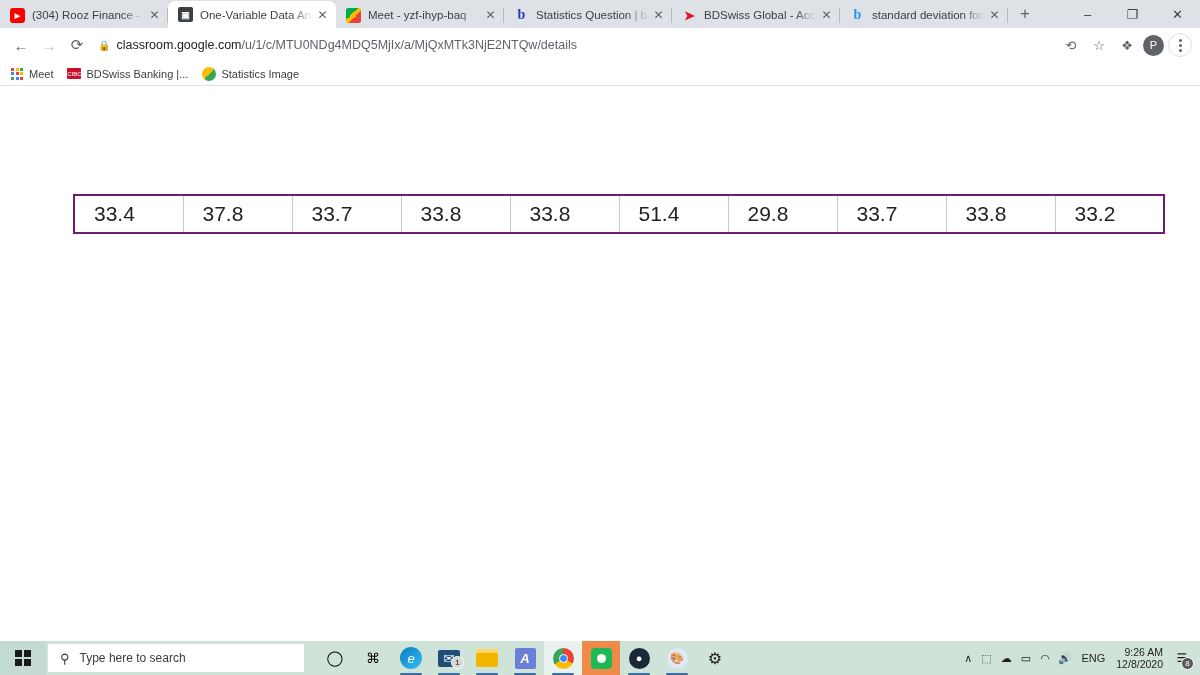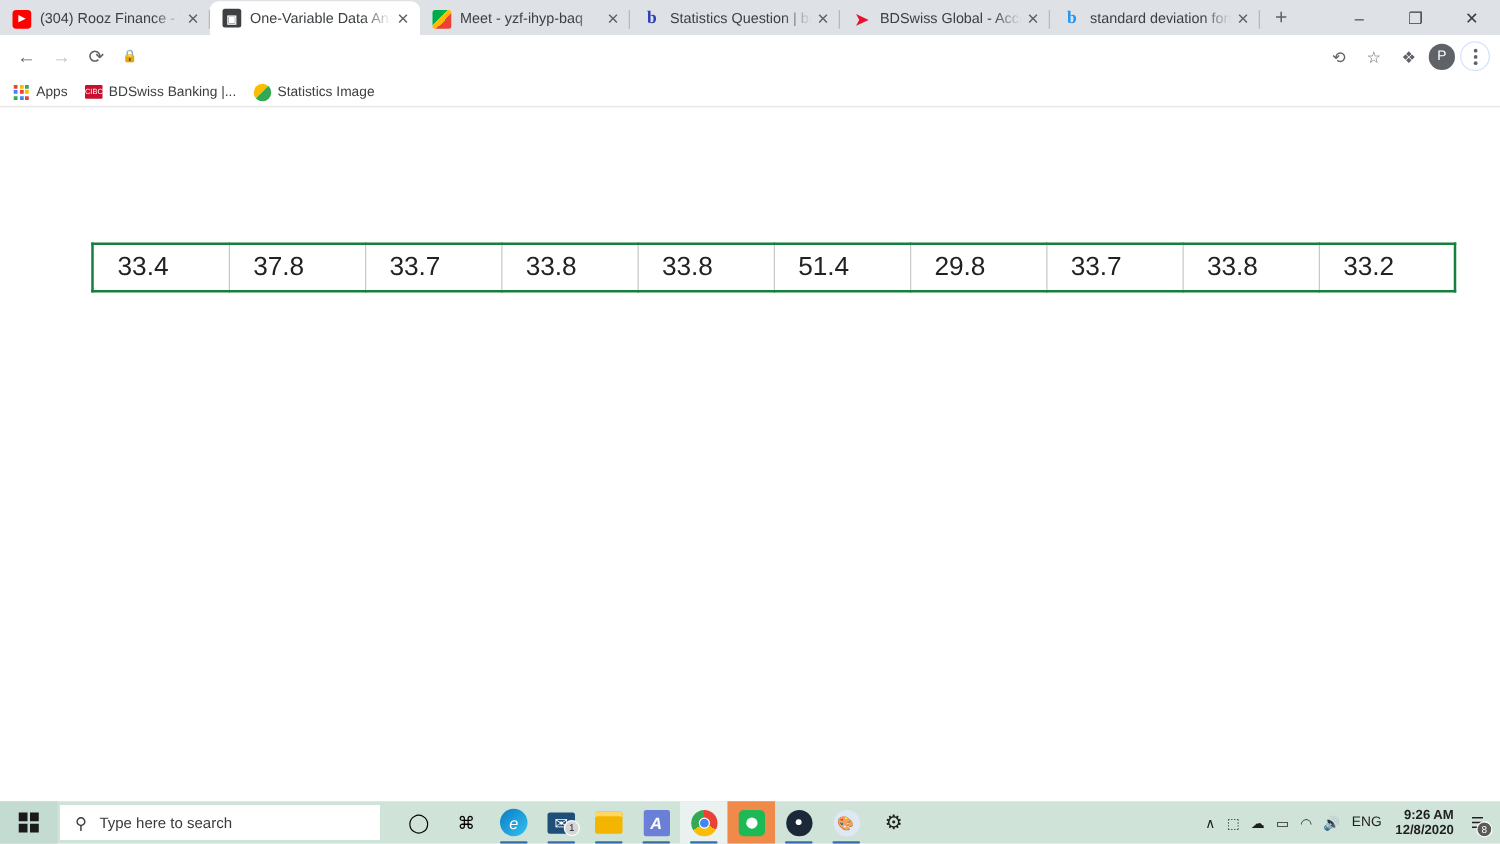--- a/index.html
+++ b/index.html
@@ -114,21 +114,21 @@
   .apps-grid i { width: 3px; height: 3px; background: #5f6368; display: block; }
   .fav-cibc { background: #c8102e; color: #fff; font-size: 6px;
     border-radius: 1px; width: 14px; height: 11px; }
   .fav-photos { background: linear-gradient(135deg,#fbbc04 0 50%,#34a853 50% 100%);
     border-radius: 50%; }
 
   
   .page { flex: 1 1 auto; background: #fff; position: relative; }
   .data-table {
     position: absolute; left: 73px; top: 108px;
-    border-collapse: collapse; border: 2px solid #15803d;
+    border-collapse: collapse; border: 2px solid #701a75;
     background: #fff;
   }
   .data-table td {
     border: 1px solid #c9c9c9;
     width: 109px; height: 38px;
     padding: 0 0 0 19px;
     font-size: 21px; color: #222; font-weight: 400;
     font-family: "Liberation Sans", sans-serif;
     vertical-align: middle;
   }
@@ -169,21 +169,21 @@
     border: 1px solid #fff;
   }
   .tray {
     position: absolute; right: 0; top: 0; height: 34px;
     display: flex; align-items: center; gap: 9px; padding-right: 8px;
     font-size: 11px; color: #1f1f1f;
   }
   .trayico { display: flex; align-items: center; justify-content: center;
              font-size: 11px; color: #1f1f1f; }
   .clock { display: flex; flex-direction: column; align-items: flex-end;
-           line-height: 12px; font-size: 10.5px; margin-left: 2px; font-weight: bold; }
+           line-height: 12px; font-size: 10.5px; margin-left: 2px; }
   .notif { position: relative; width: 20px; height: 20px;
            display: flex; align-items: center; justify-content: center; }
   .notif .badge { right: -2px; bottom: -2px; background: #5a5a5a; color: #fff; }
 </style>
 </head>
 <body>
 
 <div class="browser">
 
   <div class="tabstrip">
@@ -233,20 +233,21 @@
     </div>
   </div>
 
   <div class="toolbar">
     <div class="navbtn">←</div>
     <div class="navbtn disabled">→</div>
     <div class="navbtn">⟳</div>
 
     <div class="omnibox">
       <span class="lock">🔒</span>
+      <span><span class="url-host">classroom.google.com</span><span class="url-path">/u/1/c/MTU0NDg4MDQ5MjIx/a/MjQxMTk3NjE2NTQw/details</span></span>
     </div>
 
     <div class="tb-right">
       <div class="tbicon">⟲</div>
       <div class="tbicon">☆</div>
       <div class="tbicon">❖</div>
       <div class="avatar">P</div>
       <div class="menu-dots">
           <i></i>
           <i></i>
@@ -263,21 +264,21 @@
             <i style="background:#fbbc04"></i>
             <i style="background:#34a853"></i>
             <i style="background:#4285f4"></i>
             <i style="background:#ea4335"></i>
             <i style="background:#fbbc04"></i>
             <i style="background:#34a853"></i>
             <i style="background:#4285f4"></i>
             <i style="background:#ea4335"></i>
           </span>
       </span>
-      <span>Apps</span>
+      <span>Meet</span>
     </div>
     <div class="bm">
       <span class="bm-ico fav-cibc">CIBC</span>
       <span>BDSwiss Banking |...</span>
     </div>
     <div class="bm">
       <span class="bm-ico fav-photos"></span>
       <span>Statistics Image</span>
     </div>
   </div>

